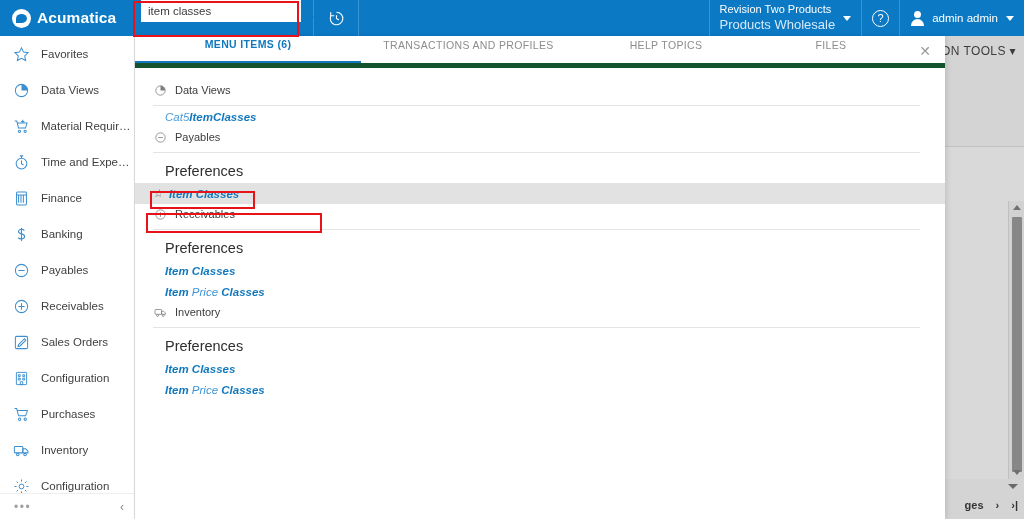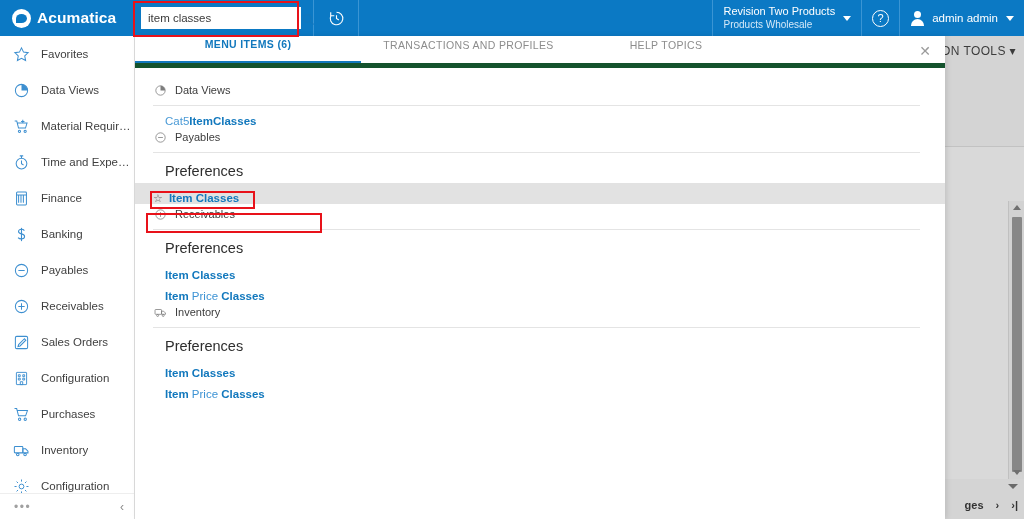--- a/index.html
+++ b/index.html
@@ -74,21 +74,21 @@
     position: absolute; right: 6px; bottom: 30px;
     width: 0; height: 0;
     border-left: 5px solid transparent; border-right: 5px solid transparent;
     border-top: 5px solid #6a6a6a;
   }
 
   
   .topbar {
     position: absolute; left: 0; top: 0; width: 1024px; height: 36px;
     background: #0b79c4;
-    display: flex; align-items: center;
+    display: flex; 
   }
   .brand {
     width: 135px; height: 36px;
     display: flex; align-items: center; padding-left: 12px; gap: 6px;
     color: #ffffff;
   }
   .brand-mark {
     width: 19px; height: 19px; border-radius: 50%;
     background: #ffffff; position: relative; flex: 0 0 auto;
   }
@@ -128,21 +128,21 @@
 
   .top-spacer { flex: 1 1 auto; }
 
   .tb-cell {
     height: 36px; display: flex; align-items: center;
     padding: 0 10px; color: #ffffff;
     border-left: 1px solid #3a95d4;
   }
   .tb-two-line { line-height: 1.22; }
   .tb-l1 { font-size: 11px; white-space: nowrap; }
-  .tb-l2 { font-size: 10px; color: #d5e9f8; white-space: nowrap; }
+  .tb-l2 { font-size: 13px; color: #d5e9f8; white-space: nowrap; }
   .tb-caret {
     margin-left: 8px; width: 0; height: 0;
     border-left: 4.5px solid transparent; border-right: 4.5px solid transparent;
     border-top: 5px solid #ffffff;
   }
   .tb-help {
     width: 17px; height: 17px; border: 1.4px solid #ffffff; border-radius: 50%;
     font-size: 11px; line-height: 14px; text-align: center; color: #ffffff;
   }
   .tb-avatar {
@@ -230,22 +230,23 @@
   .group-ico svg { width: 13px; height: 13px; }
   .group-name { font-size: 11px; color: #3c3c3c; white-space: nowrap; }
   .group-rule {
     margin: 5px 25px 0 18px; height: 1px; background: #e4e4e4;
   }
   .subhead {
     font-size: 14.5px; color: #2e2e2e; padding: 10px 0 4px 30px;
     position: relative; display: inline-block;
   }
   .link-row {
-    height: 21px; display: flex; align-items: flex-end; padding-left: 30px;
+    height: 21px; display: flex; align-items: center; padding-left: 30px;
     position: relative;
+    font-style: italic;
   }
   .link-row.hovered { background: #e2e2e2; padding-left: 18px; gap: 6px; }
   .star-ico { font-size: 11px; color: #6d6d6d; line-height: 1; }
   .mlink {
     font-size: 11.5px; color: #1278bd; white-space: nowrap;
   }
   .mlink b { font-weight: bold; }
   .mlink .dim { font-weight: normal; color: #4a9ad6; }
   .mlink .reg { font-weight: normal; color: #3d93d4; }
 
@@ -474,20 +475,23 @@
     <div class="tabs">
       <div class="tab t1 active">
         <span>MENU ITEMS  (6)</span>
       </div>
       <div class="tab t2">
         <span>TRANSACTIONS AND PROFILES</span>
       </div>
       <div class="tab t3">
         <span>HELP TOPICS</span>
       </div>
+      <div class="tab t4">
+        <span>FILES</span>
+      </div>
       <span class="tab-close">✕</span>
     </div>
 
     <div class="results" id="results-root"><div class="group-head">
           <span class="group-ico">
             <svg viewBox="0 0 20 20" fill="none" stroke="currentColor" stroke-width="1.2">
               <circle cx="10" cy="10" r="7.2"></circle>
               <path d="M10 10V2.8A7.2 7.2 0 0 1 17.2 10z" fill="currentColor" stroke="none"></path>
             </svg>
           </span>

